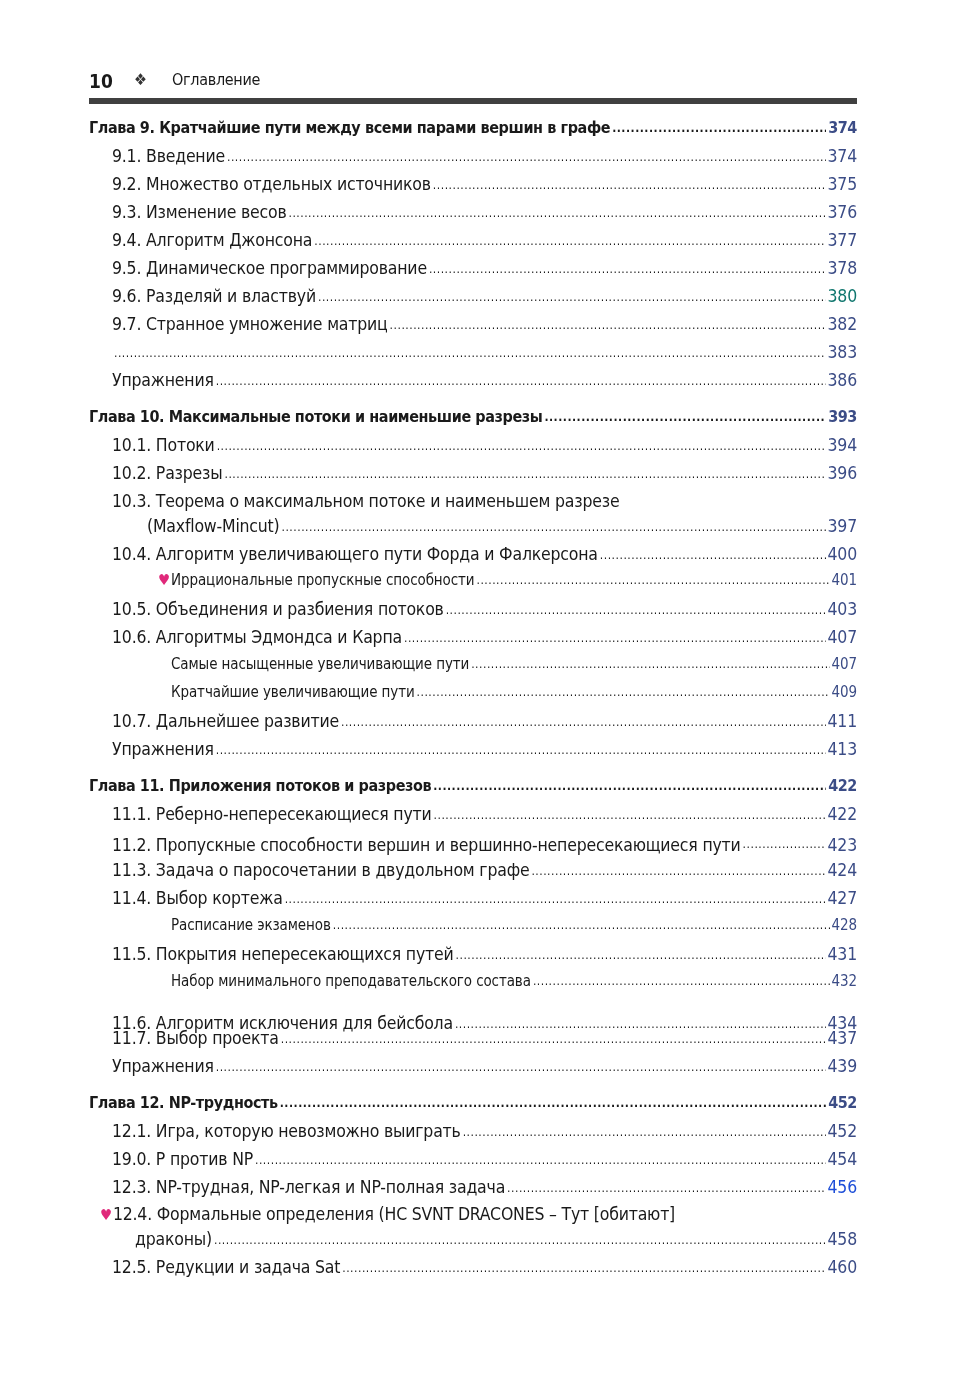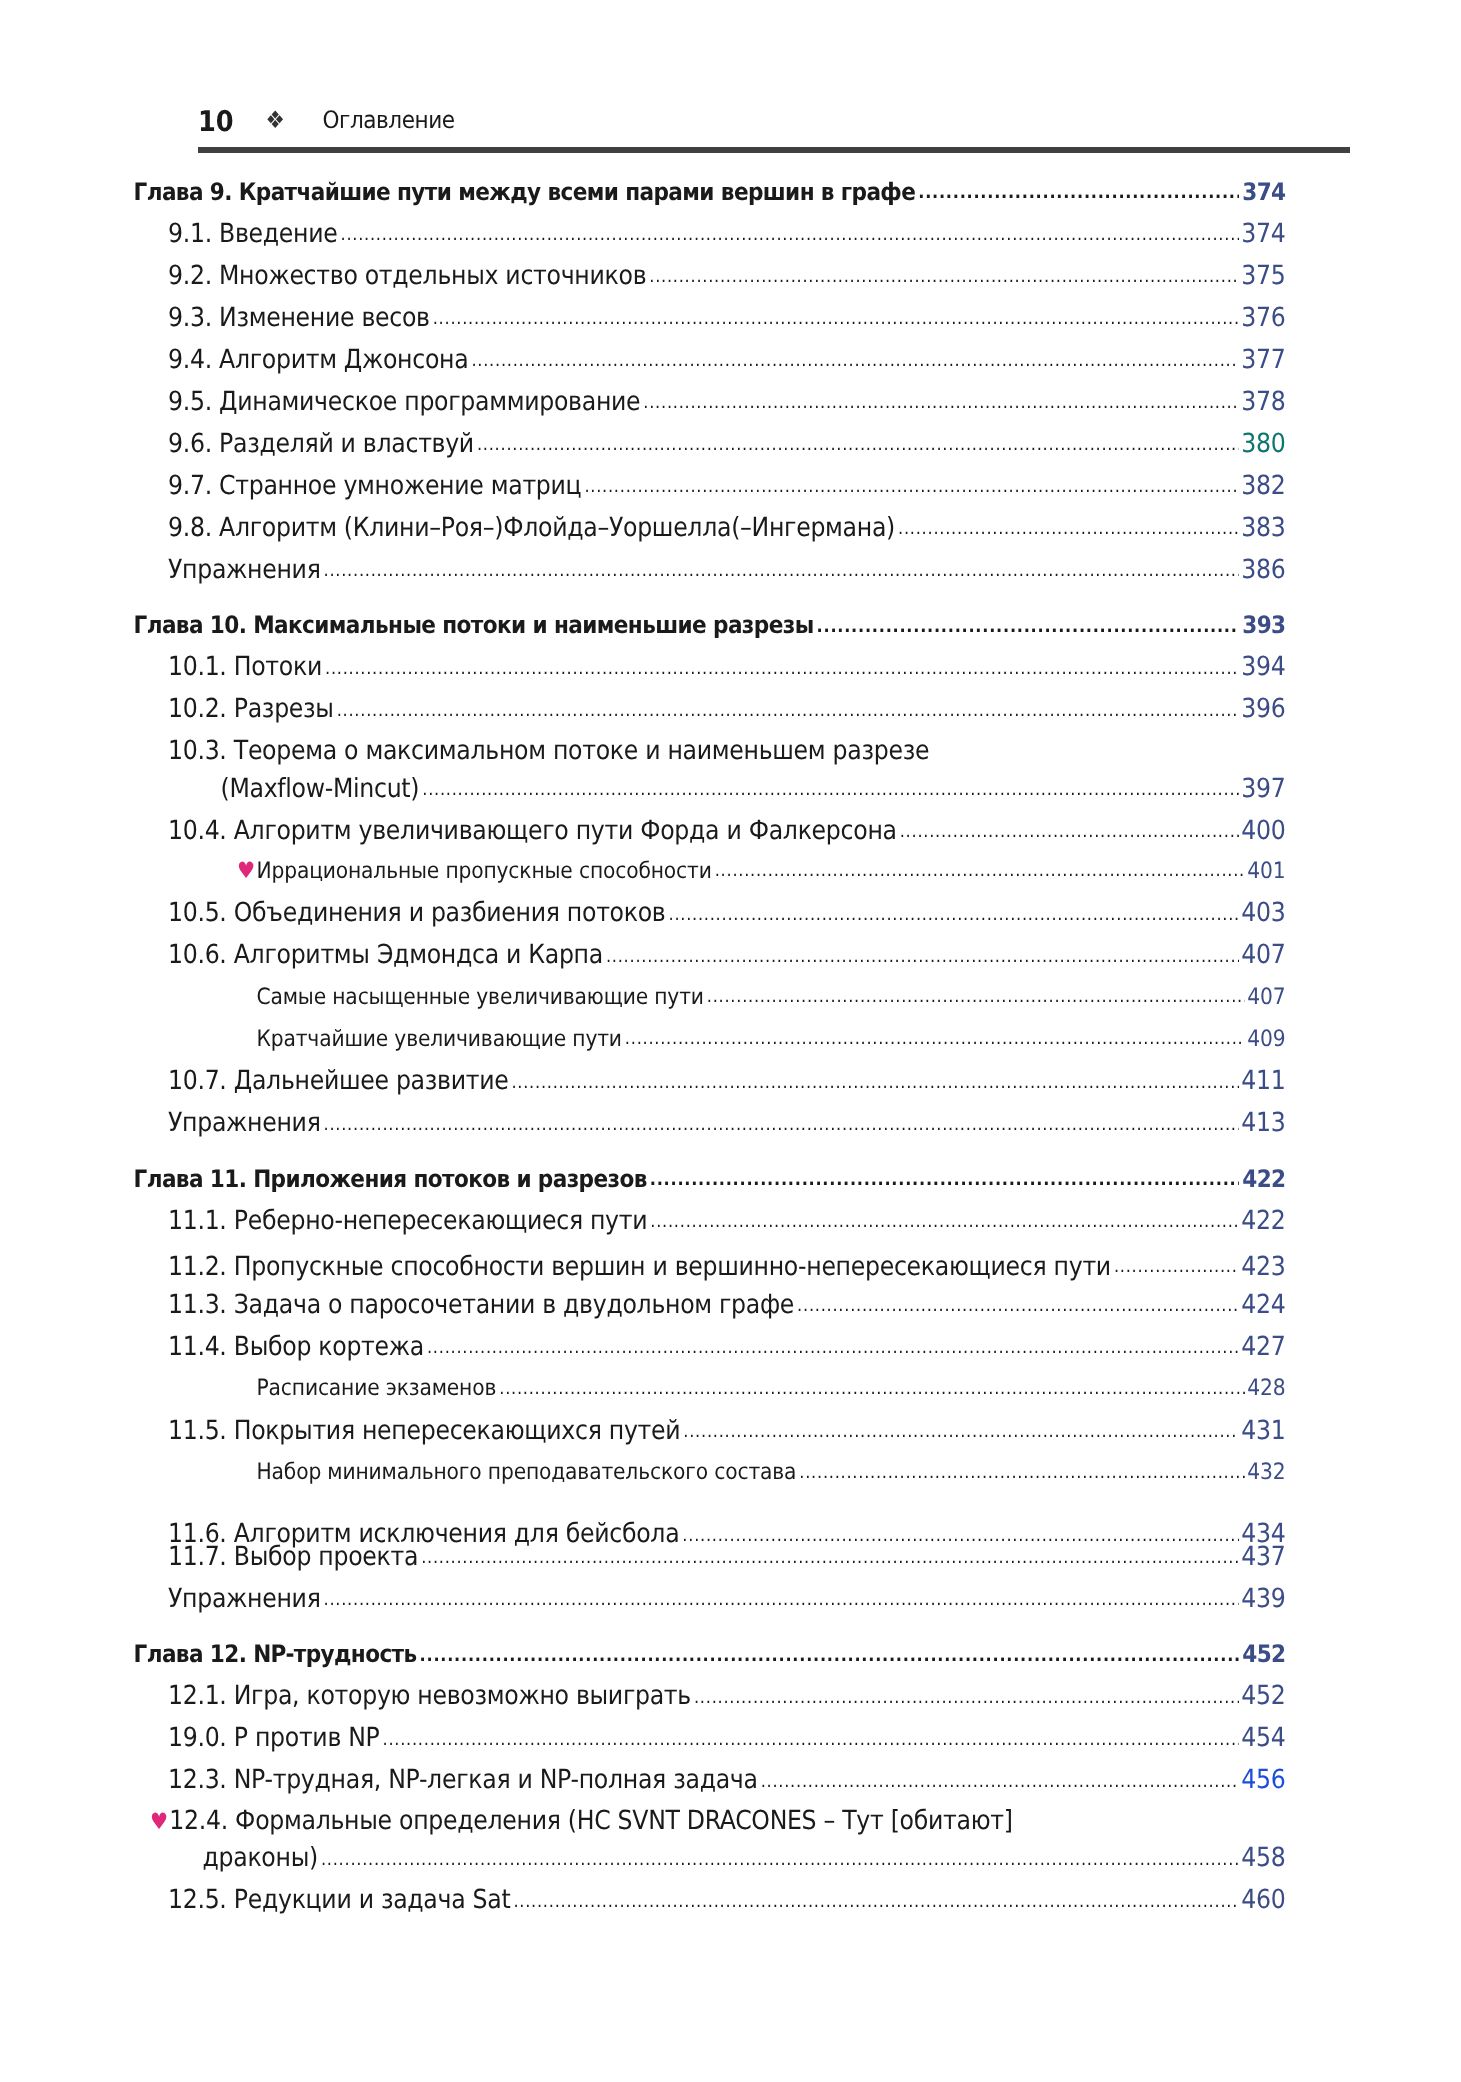--- a/index.html
+++ b/index.html
@@ -1,20 +1,20 @@
 <!DOCTYPE html>
 <html><head>
 <meta charset="utf-8">
 <style>
   html, body { margin: 0; padding: 0; background: #ffffff; }
   body { width: 974px; height: 1388px; position: relative; overflow: hidden;
          font-family: "DejaVu Sans Condensed", "DejaVu Sans", sans-serif; color: #1a1a1a; }
   .page { position: absolute; left: 0; top: 0; width: 974px; height: 1388px; }
   .header { position: absolute; left: 89px; top: 68px; width: 768px; height: 30px;
-            border-bottom: 4px solid #404040; margin-left: 43px; }
+            border-bottom: 6px solid #404040; }
   .header .pno { position: absolute; left: 0; top: 2px; font-weight: bold; font-size: 19px; }
   .header .orn { position: absolute; left: 45px; top: 2px; font-size: 16px; color: #333; }
   .header .title { position: absolute; left: 83px; top: 2px; font-size: 16px; letter-spacing: -0.3px; }
   .toc { position: absolute; left: 0; top: 0; width: 974px; }
   .row { position: absolute; display: flex; align-items: baseline; white-space: nowrap; right: 117px; height: 26px; }
   .row .txt { flex: 0 0 auto; }
   .row .dots { flex: 1 1 auto; overflow: hidden; color: #1a1a1a; font-size: 12px; letter-spacing: 0.5px;
                margin: 0 2px; position: relative; top: -1px; }
   .row .dots::before { content: "........................................................................................................................................................................................................................................................................................................................."; }
   .row .pg { flex: 0 0 auto; color: #3b4c86; }
@@ -68,21 +68,20 @@
         <span class="txt">9.6. Разделяй и властвуй</span>
         <span class="dots"></span>
         <span class="pg" style="color: #0f766e;">380</span>
       </div>
       <div class="row sec" style="top: 314px; left: 112px;">
         <span class="txt">9.7. Странное умножение матриц</span>
         <span class="dots"></span>
         <span class="pg" style="color: rgb(59, 76, 134);">382</span>
       </div>
       <div class="row sec" style="top: 342px; left: 112px;">
-        <span class="txt">9.8. Алгоритм (Клини–Роя–)Флойда–Уоршелла(–Ингермана)</span>
         <span class="dots"></span>
         <span class="pg" style="color: rgb(59, 76, 134);">383</span>
       </div>
       <div class="row sec" style="top: 370px; left: 112px;">
         <span class="txt">Упражнения</span>
         <span class="dots"></span>
         <span class="pg" style="color: rgb(59, 76, 134);">386</span>
       </div>
       <div class="row chap" style="top: 407px; left: 89px;">
         <span class="txt">Глава 10. Максимальные потоки и наименьшие разрезы</span>

